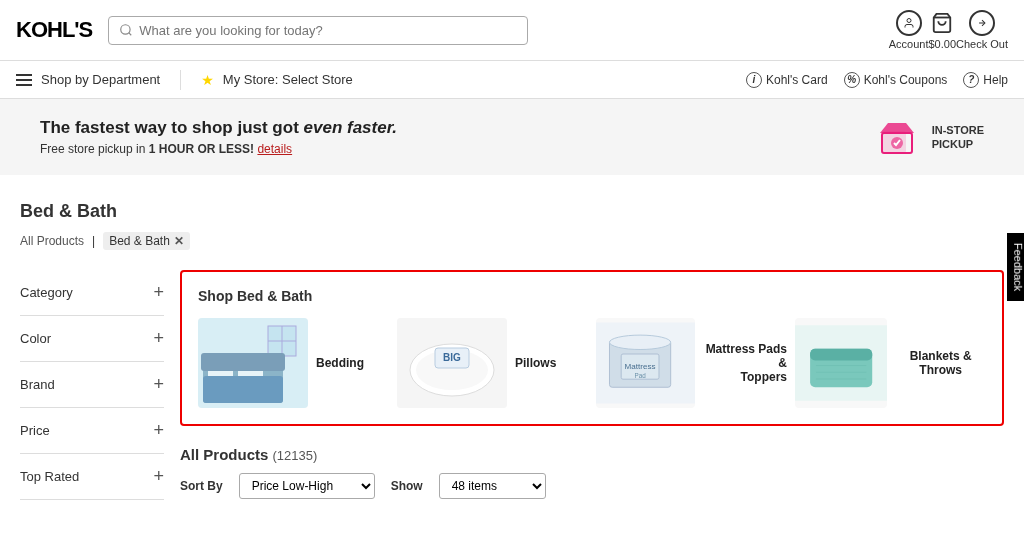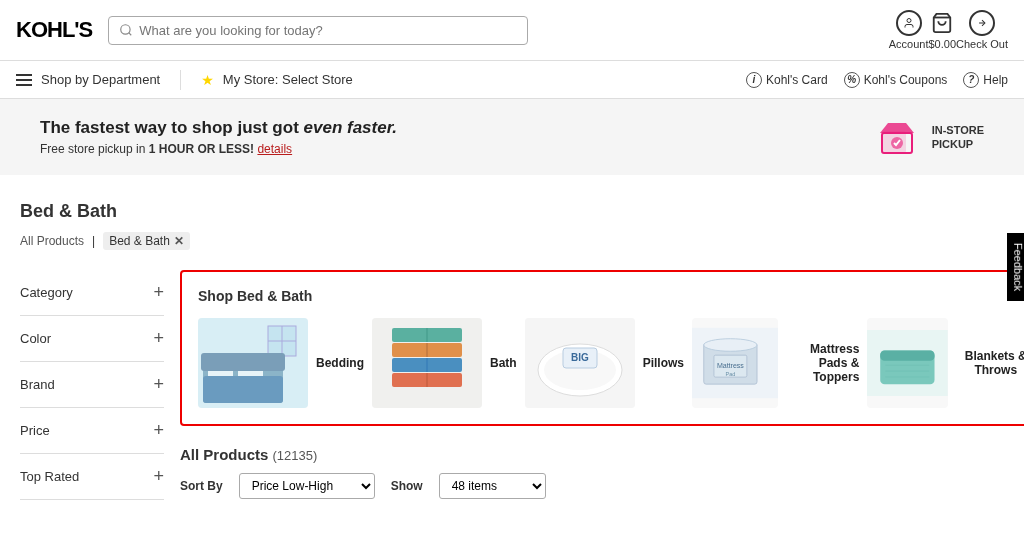--- a/index.html
+++ b/index.html
@@ -502,38 +502,20 @@
                 <rect x="40" y="45" width="25" height="18" rx="4" fill="#e8f4f8"></rect>
 
                 <rect x="5" y="58" width="80" height="27" rx="3" fill="#6a9bbf"></rect>
 
                 <rect x="3" y="35" width="84" height="18" rx="3" fill="#7a9eb8"></rect>
               </svg>
             </div>
             <span class="category-label">Bedding</span>
           </div>
 
-          <div class="shop-category">
-            <div class="category-image">
-              <svg width="110" height="90" viewBox="0 0 110 90">
-                <rect width="110" height="90" fill="#f0f0ee"></rect>
-
-                <rect x="20" y="55" width="70" height="14" rx="2" fill="#e07050"></rect>
-                <rect x="20" y="40" width="70" height="14" rx="2" fill="#4a8fc0"></rect>
-                <rect x="20" y="25" width="70" height="14" rx="2" fill="#e0904a"></rect>
-                <rect x="20" y="10" width="70" height="14" rx="2" fill="#5ab0a0"></rect>
-
-                <line x1="55" y1="55" x2="55" y2="69" stroke="#c86040" stroke-width="1.5"></line>
-                <line x1="55" y1="40" x2="55" y2="54" stroke="#3a7fba" stroke-width="1.5"></line>
-                <line x1="55" y1="25" x2="55" y2="39" stroke="#c07840" stroke-width="1.5"></line>
-                <line x1="55" y1="10" x2="55" y2="24" stroke="#4aa090" stroke-width="1.5"></line>
-              </svg>
-            </div>
-            <span class="category-label">Bath</span>
-          </div>
 
           <div class="shop-category">
             <div class="category-image">
               <svg width="110" height="90" viewBox="0 0 110 90">
                 <rect width="110" height="90" fill="#f5f5f5"></rect>
 
                 <ellipse cx="55" cy="52" rx="42" ry="26" fill="#fff" stroke="#ddd" stroke-width="1"></ellipse>
                 <ellipse cx="55" cy="52" rx="36" ry="20" fill="#f8f8f8"></ellipse>
 
                 <rect x="38" y="30" width="34" height="20" rx="3" fill="#e8f0f8" stroke="#b8cce0" stroke-width="1"></rect>

